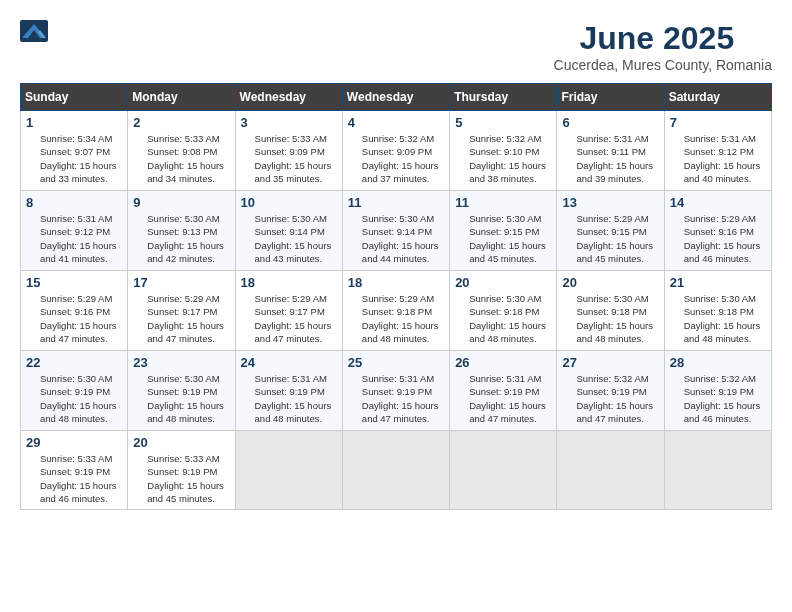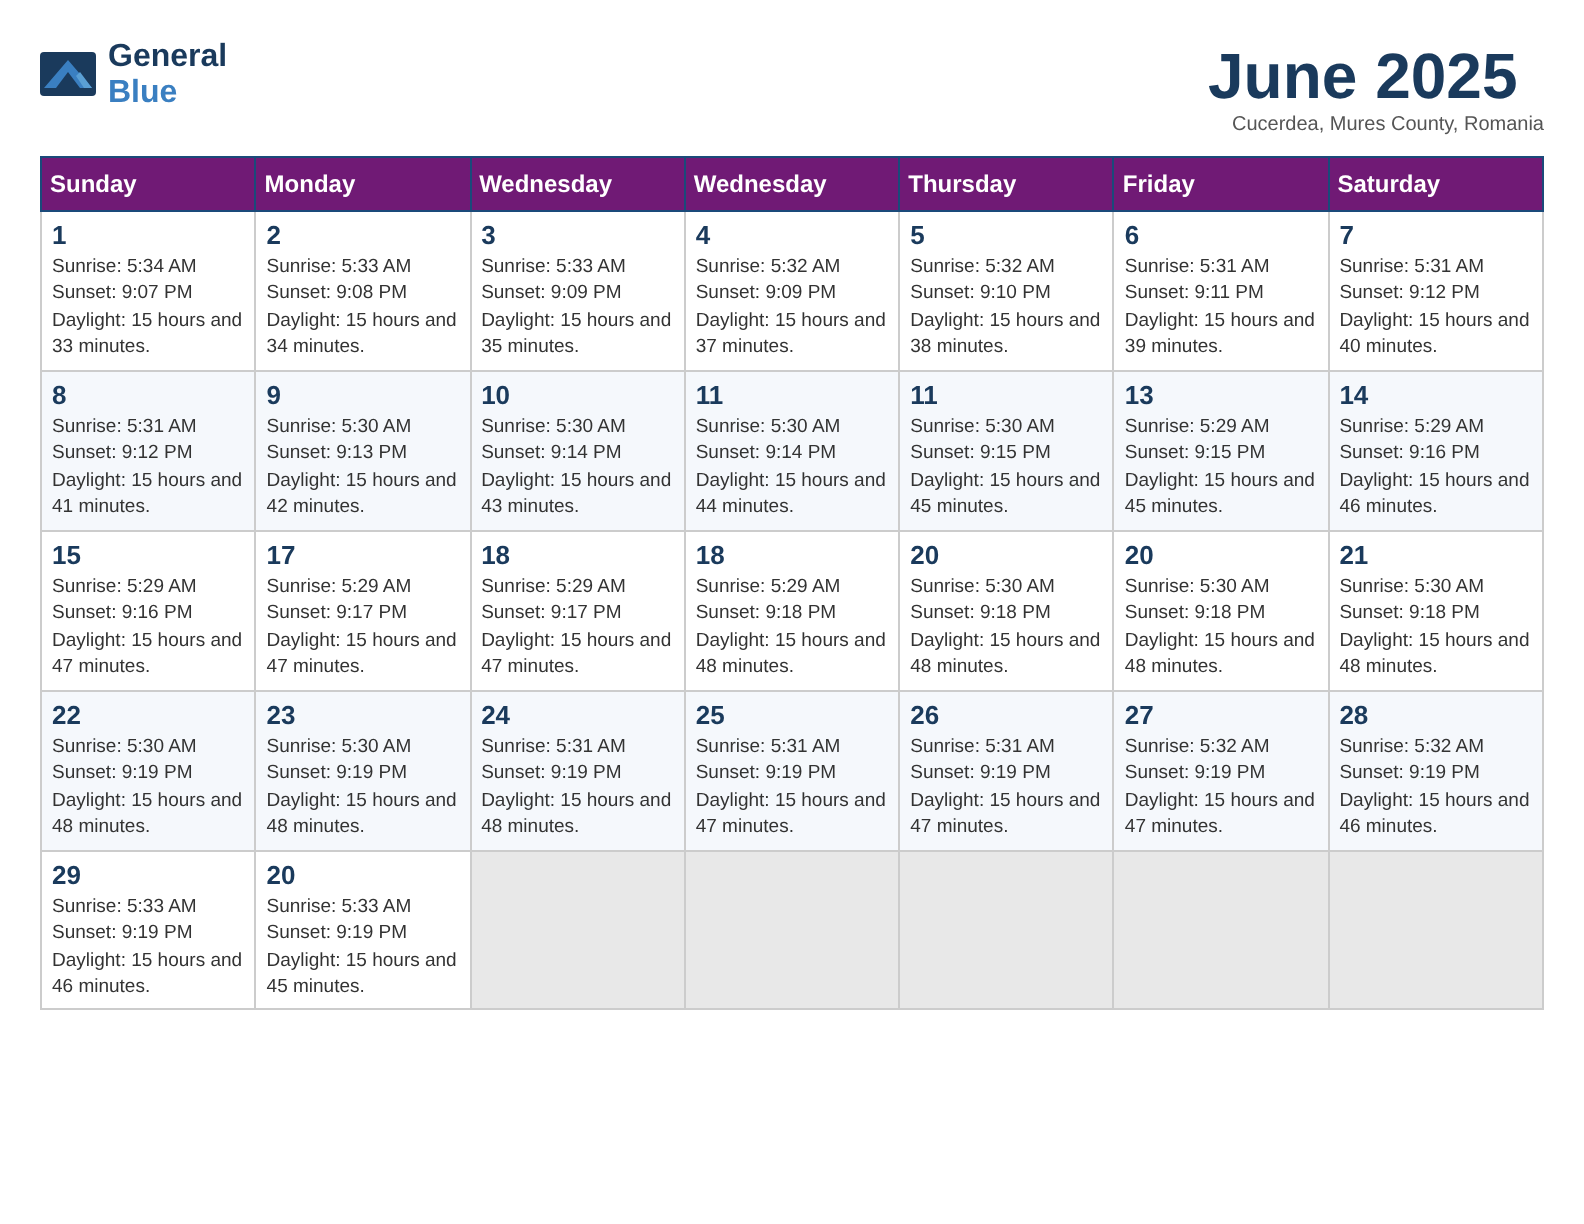--- a/index.html
+++ b/index.html
@@ -19,39 +19,39 @@
     .logo {
       display: flex;
       align-items: center;
       gap: 4px;
     }
     .logo-icon {
       width: 30px;
       height: 24px;
     }
     .title-area {
-      text-align: left;
+      text-align: center;
     }
     .month-title {
       font-size: 32px;
       font-weight: bold;
       color: #1a3a5c;
     }
     .location-title {
-      font-size: 10px;
+      font-size: 14px;
       color: #555;
       margin-left: 12px;
     }
     .calendar {
       width: 100%;
       border-collapse: collapse;
       font-size: 10px;
     }
     .calendar th {
-      background-color: #701a75;
+      background-color: #404040;
       color: #fff;
       padding: 6px 4px;
       text-align: left;
       font-size: 12px;
       font-weight: bold;
       border: 1px solid #1a4a7a;
     }
     .calendar td {
       vertical-align: top;
       padding: 4px 5px;
@@ -70,39 +70,36 @@
       font-size: 13px;
       font-weight: bold;
       color: #1a3a5c;
       display: block;
       margin-bottom: 2px;
     }
     .day-info {
       font-size: 9.5px;
       color: #333;
       line-height: 1.4;
+      margin-left: 14px;
     }
     .last-row td {
       height: 65px;
     }
   </style>
 </head>
 <body>
 
 <div class="header-area">
   <div class="logo">
     <svg class="logo-icon" viewBox="0 0 30 24">
       <rect x="0" y="0" width="28" height="22" rx="2" fill="#1a3a5c"></rect>
       <polygon points="14,4 26,18 20,18 14,10 8,18 2,18" fill="#3a7fc1"></polygon>
       <polygon points="20,10 26,18 22,18 18,12" fill="#5a9fd4"></polygon>
     </svg>
-    <div>
-      <div style="font-size:16px;font-weight:bold;color:#1a3a5c;">General</div>
-      <div style="font-size:16px;font-weight:bold;color:#3a7fc1;">Blue</div>
-    </div>
   </div>
   <div class="title-area">
     <div class="month-title">June 2025</div>
     <div class="location-title">Cucerdea, Mures County, Romania</div>
   </div>
 </div>
 
 <table class="calendar">
   <thead>
     <tr>

